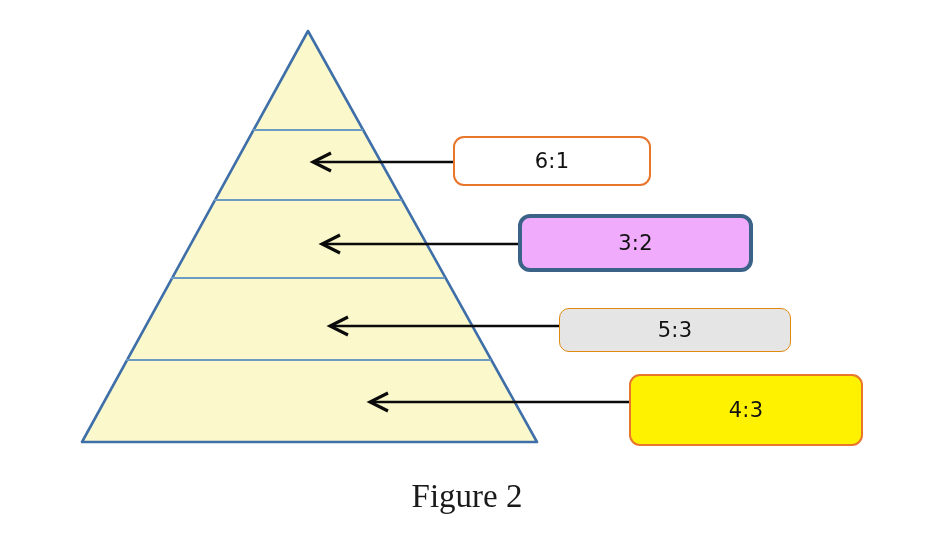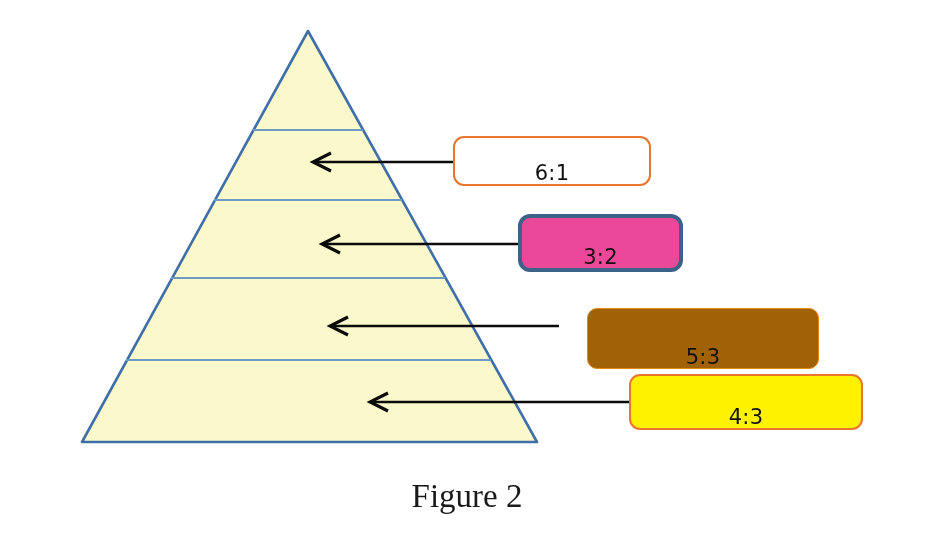--- a/index.html
+++ b/index.html
@@ -26,56 +26,56 @@
     top: 0;
     width: 934px;
     height: 554px;
   }
 
   
   .label-box {
     position: absolute;
     box-sizing: border-box;
     display: flex;
-    align-items: flex-end;
+    align-items: center;
     justify-content: center;
     font-family: "DejaVu Sans", "Liberation Sans", sans-serif;
     font-size: 21px;
     color: #111111;
     letter-spacing: 0.3px;
     line-height: 1;
   }
   .label-box .label-text {
     pointer-events: none;
   }
 
   #label-box-0 {
     left: 453px;  top: 136px;
     width: 198px; height: 50px;
     background: #ffffff;
     border: 2.2px solid #E8762C;
     border-radius: 11px;
   }
   #label-box-1 {
     left: 518px;  top: 214px;
-    width: 165px; height: 58px;
-    background: #ec4899;
+    width: 235px; height: 58px;
+    background: #f0abfc;
     border: 4.5px solid #3B6387;
     border-radius: 12px;
   }
   #label-box-2 {
-    left: 587px;  top: 308px;
-    width: 232px; height: 61px;
-    background: #a16207;
+    left: 559px;  top: 308px;
+    width: 232px; height: 44px;
+    background: #e5e5e5;
     border: 1.6px solid #E08A10;
     border-radius: 10px;
   }
   #label-box-3 {
     left: 629px;  top: 374px;
-    width: 234px; height: 56px;
+    width: 234px; height: 72px;
     background: #FFF200;
     border: 2px solid #E8762C;
     border-radius: 11px;
   }
 
   
   #figure-caption {
     position: absolute;
     left: 0;
     top: 478px;

